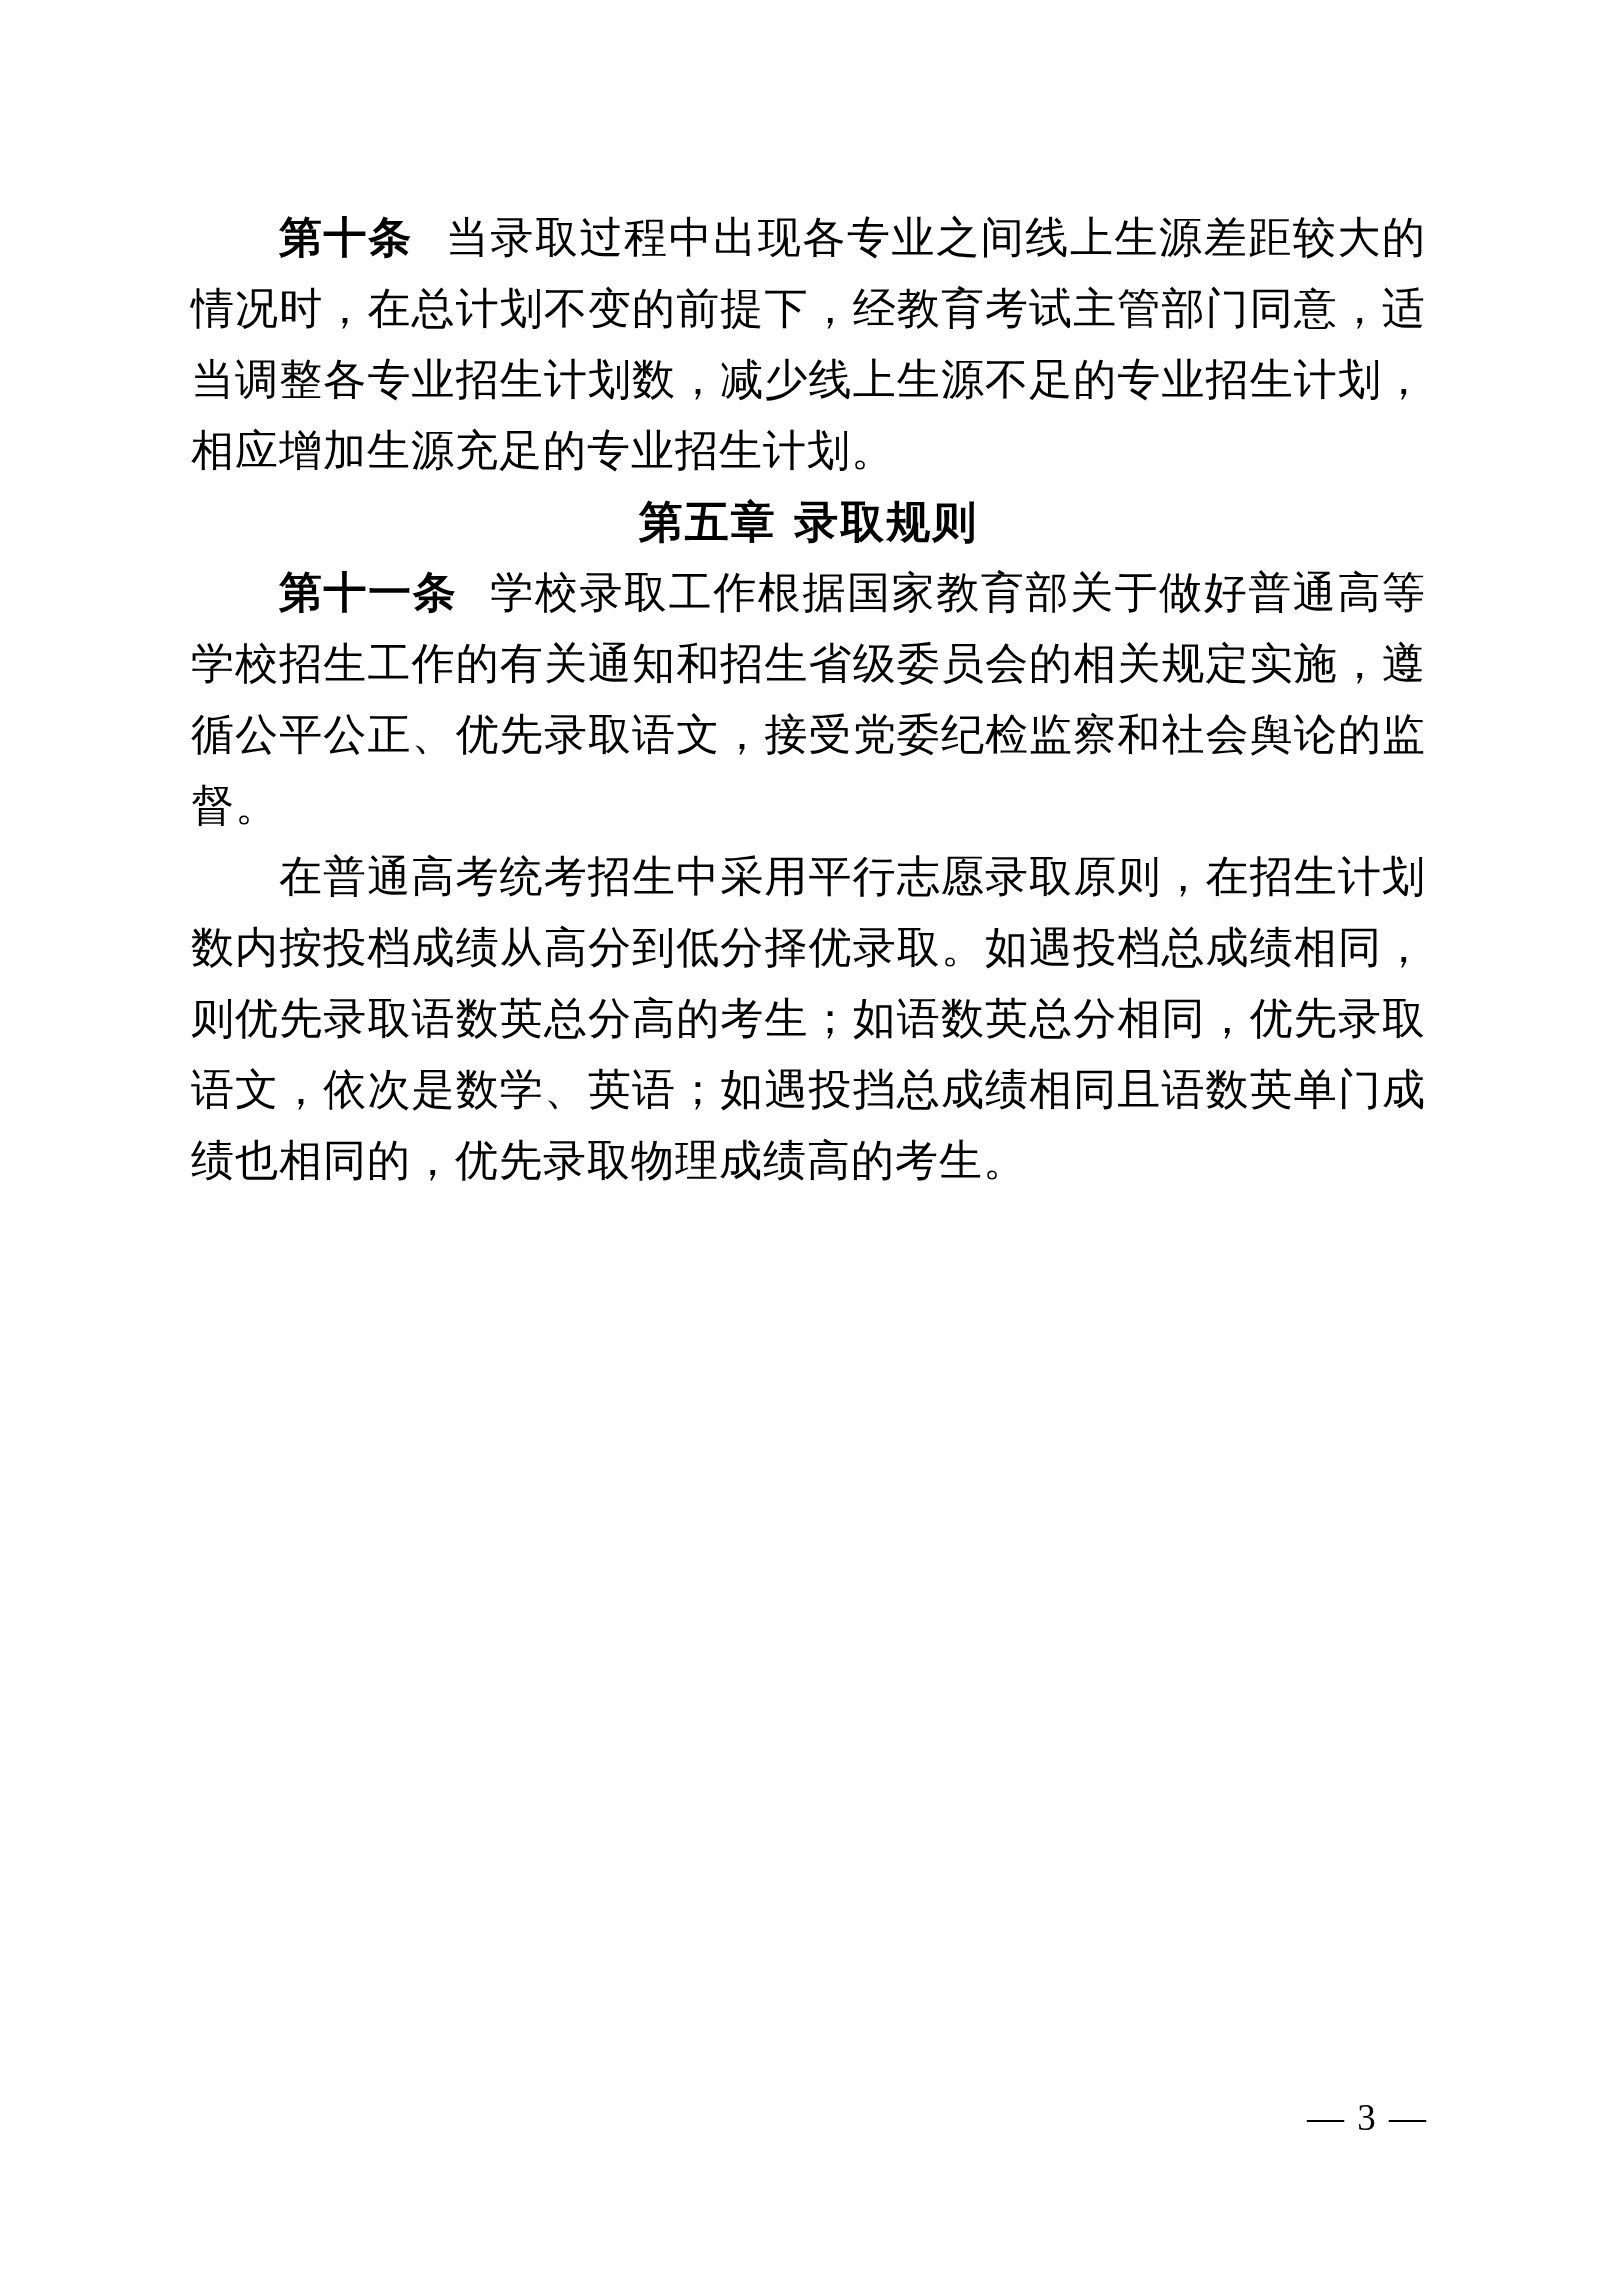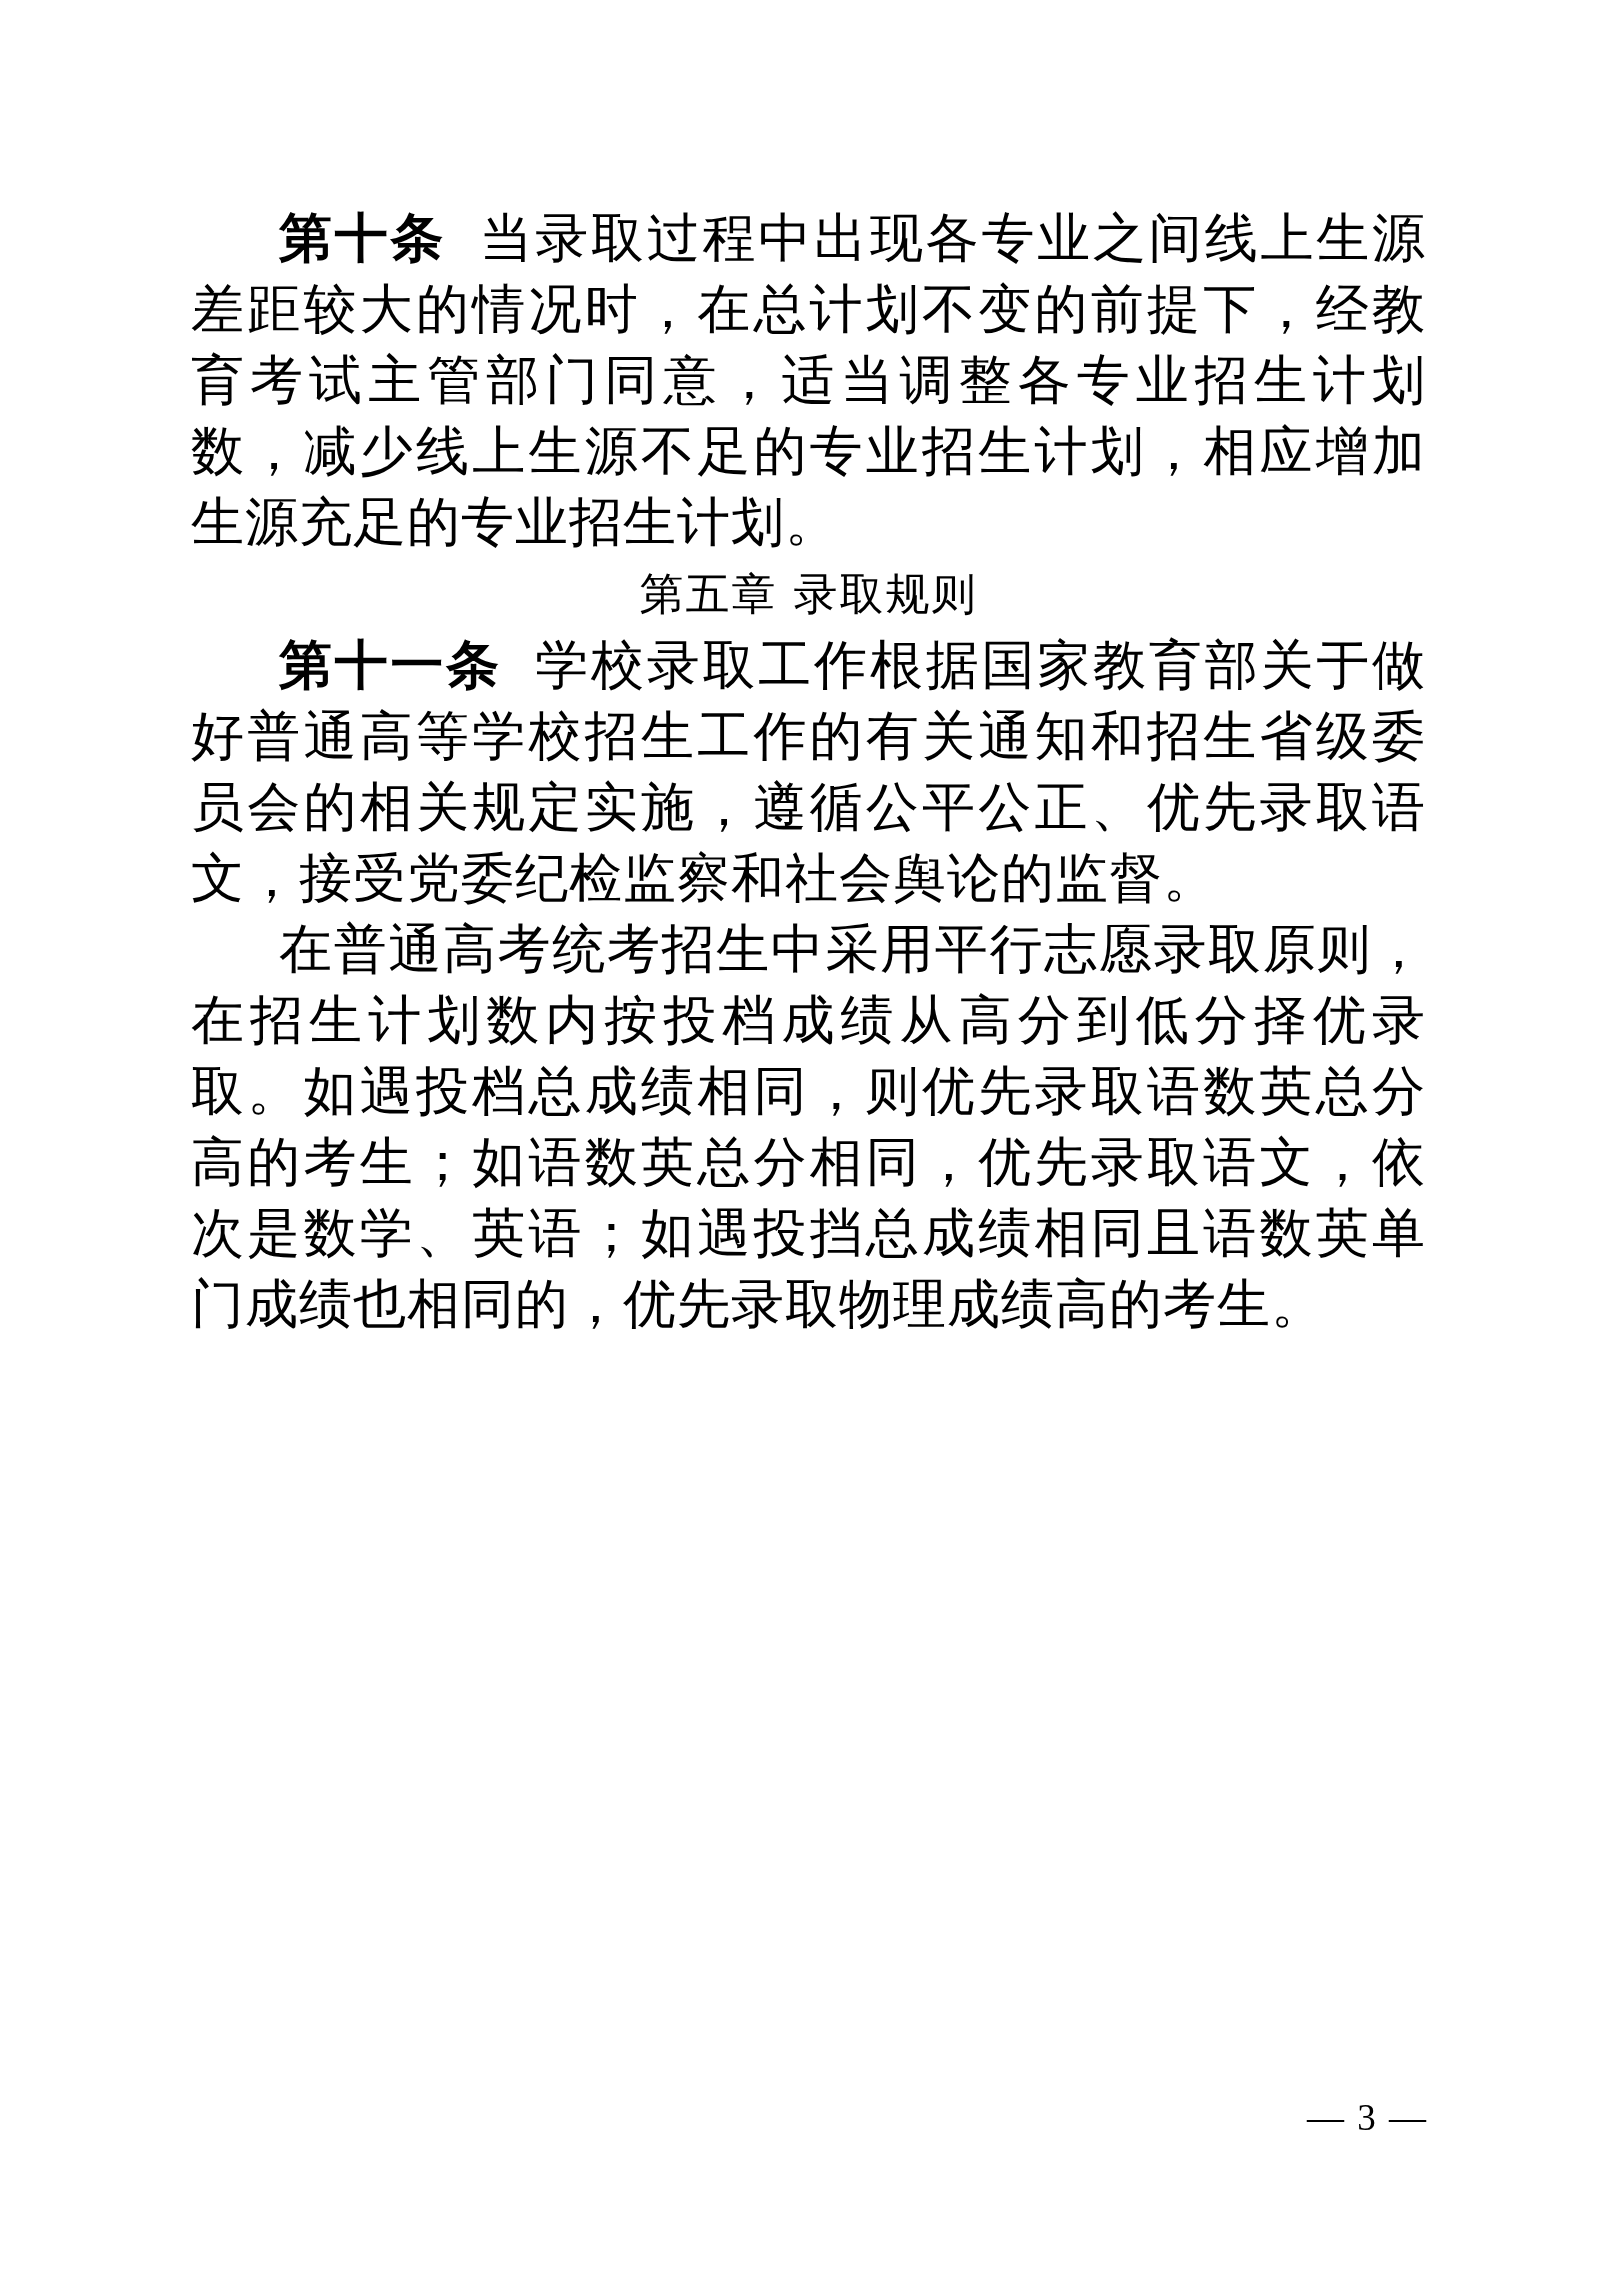--- a/index.html
+++ b/index.html
@@ -14,38 +14,38 @@
     font-family: "Liberation Serif", "DejaVu Serif", serif;
   }
   .doc {
     position: absolute;
     left: 191px;
     top: 202px;
     width: 1235px;
   }
   .para {
     margin: 0;
-    font-size: 53px;
+    font-size: 43px;
     line-height: 71px;
     letter-spacing: 1px;
     text-align: justify;
     text-align-last: left;
     text-indent: 88px;
   }
   .article-label {
     font-weight: 700;
     font-family: "DejaVu Sans", "Liberation Sans", sans-serif;
     margin-right: 33px;
   }
   .chapter-heading {
     margin: 0;
     font-size: 44px;
     line-height: 71px;
     text-align: center;
-    font-weight: 400;
+    font-weight: 700;
     font-family: "DejaVu Sans", "Liberation Sans", sans-serif;
     letter-spacing: 2px;
   }
   .page-footer {
     position: absolute;
     top: 2082px;
     right: 193px;
     font-size: 37px;
     line-height: 71px;
     letter-spacing: 2px;

